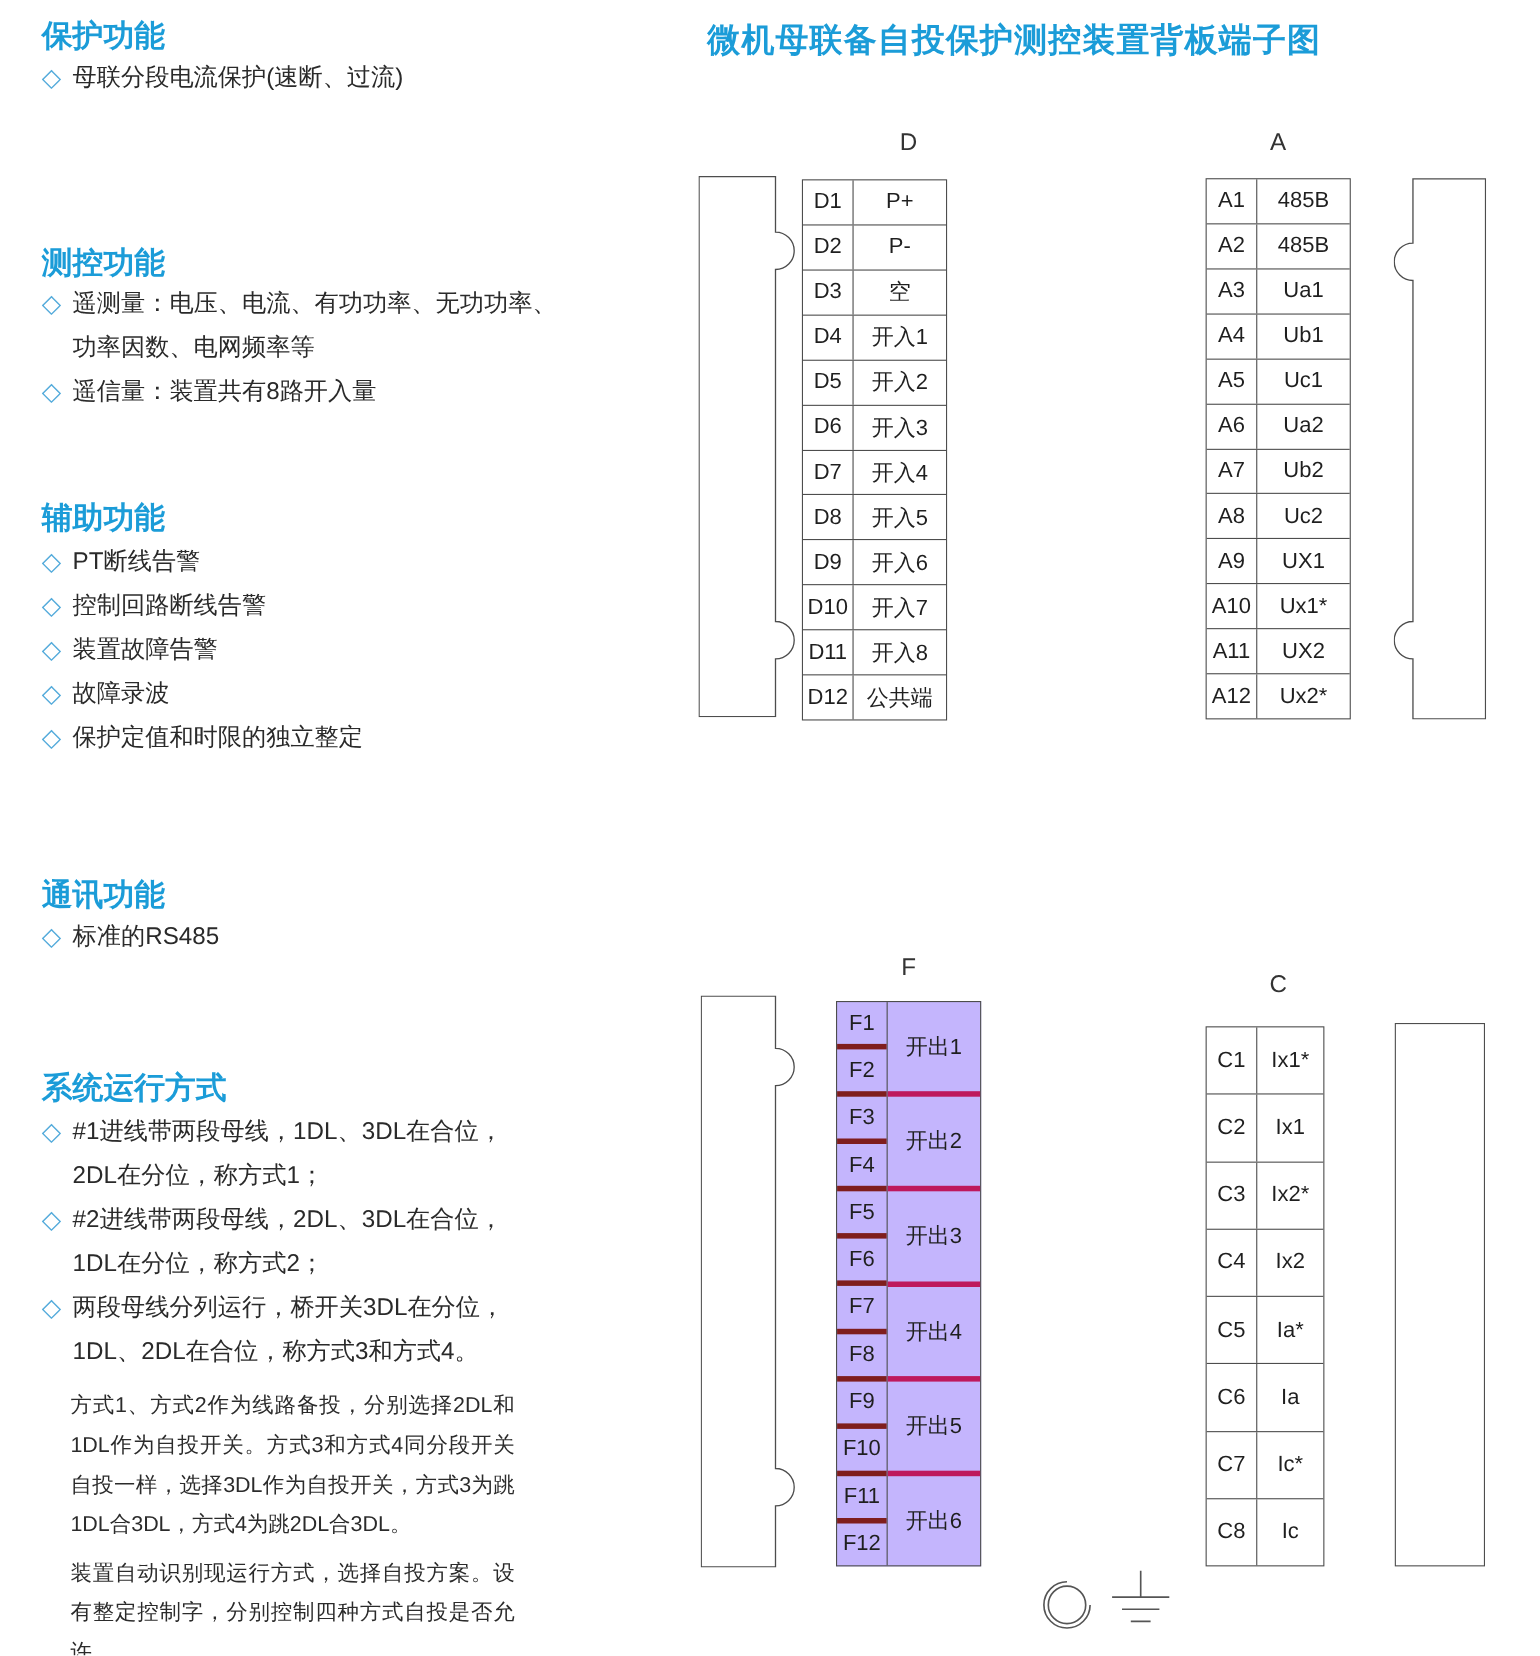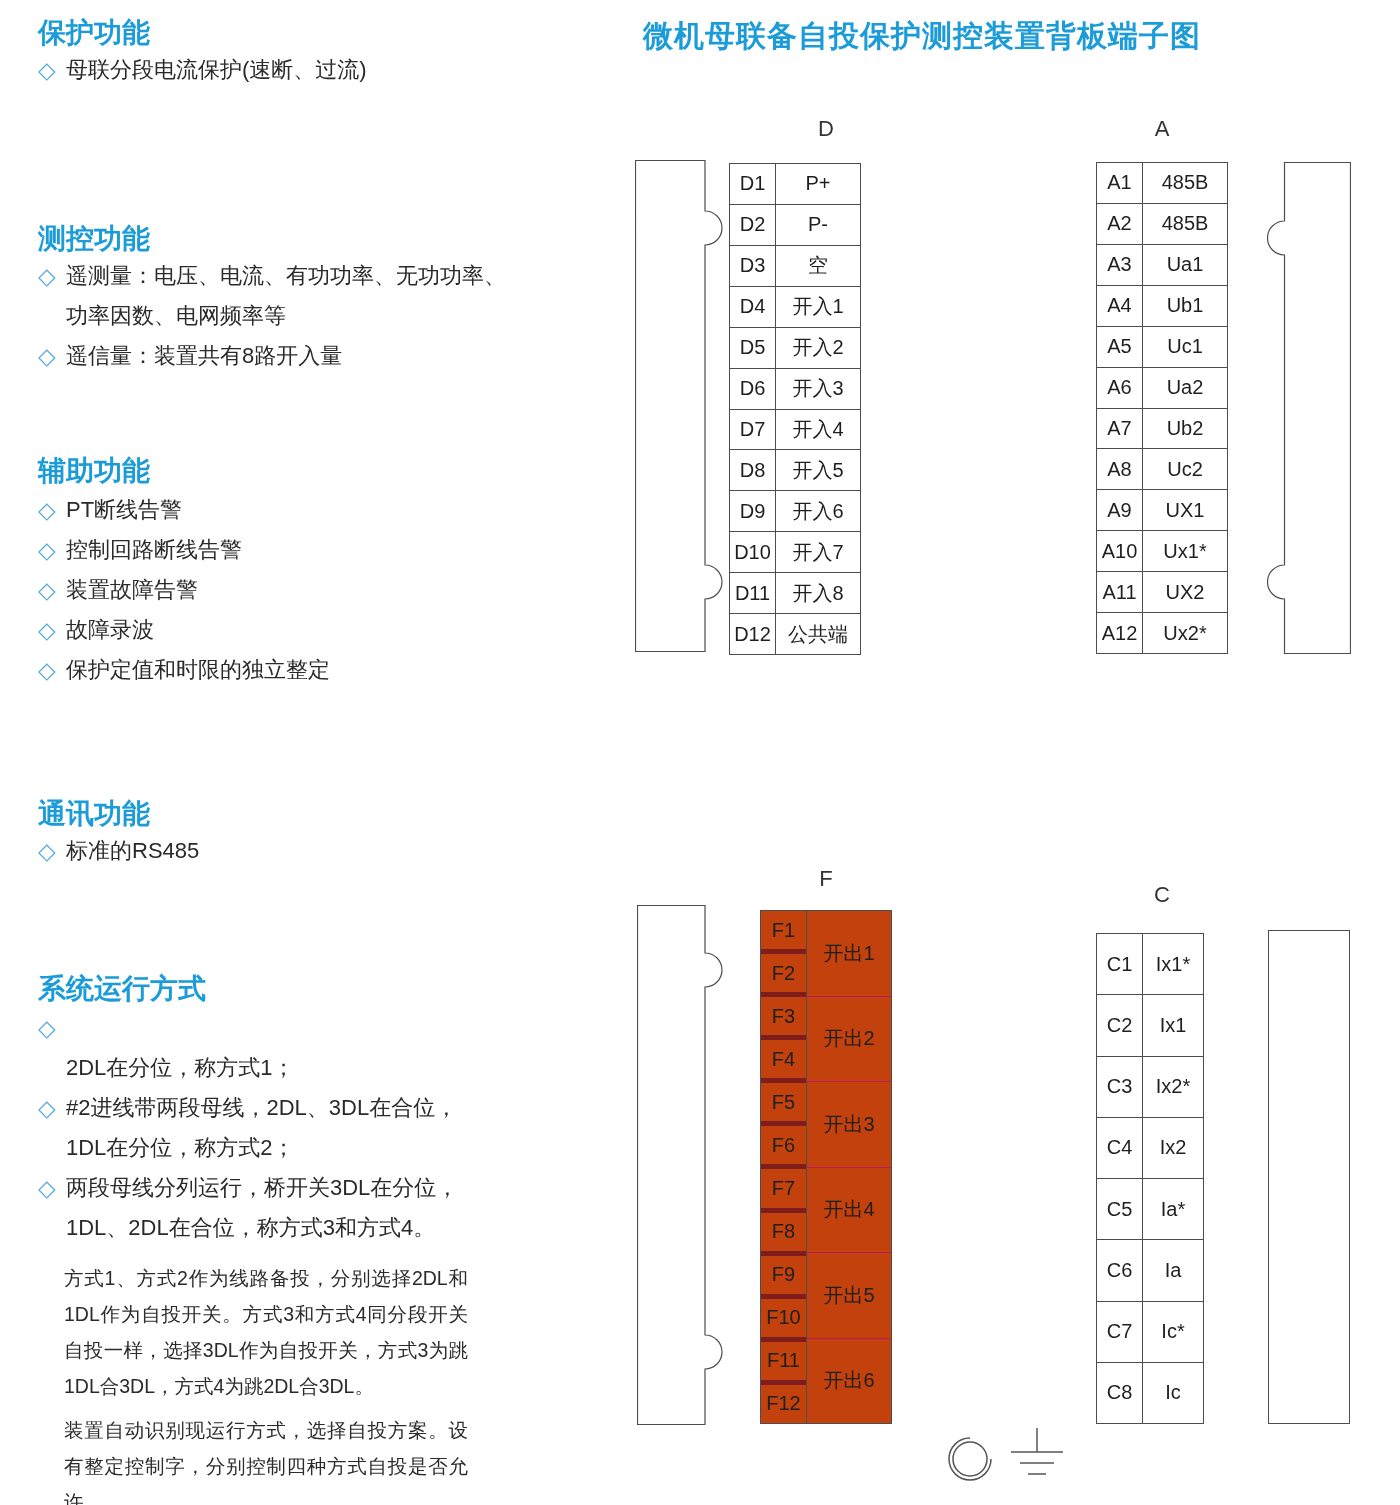--- a/index.html
+++ b/index.html
@@ -21,27 +21,27 @@
 
   
   .blabel{position:absolute;width:132px;text-align:center;font-size:22px;color:#333;}
   .tblock{position:absolute;display:flex;flex-direction:column;border:1px solid #4d4d4d;box-sizing:border-box;background:#fff;}
   .trow{flex:1;display:flex;min-height:0;}
   .trow + .trow{border-top:1px solid #4d4d4d;}
   .cell{display:flex;align-items:center;justify-content:center;font-size:20px;color:#1f1f1f;}
   .pin{width:46px;flex:0 0 46px;border-right:1px solid #4d4d4d;box-sizing:border-box;}
   .sig{flex:1;}
 
-  .ftable{position:absolute;display:flex;border:1px solid #4d4d4d;box-sizing:border-box;background:#c2410c;}
+  .ftable{position:absolute;display:flex;border:1px solid #4d4d4d;box-sizing:border-box;background:#c4b5fd;}
   .fcol-pins{width:46px;flex:0 0 46px;display:flex;flex-direction:column;border-right:1px solid #4d4d4d;box-sizing:border-box;}
   .fcell{flex:1;display:flex;align-items:center;justify-content:center;font-size:20px;color:#1f1f1f;min-height:0;}
   .fcell + .fcell{border-top:5px solid #7f1d1d;}
   .fcol-outs{flex:1;display:flex;flex-direction:column;}
   .ocell{flex:1;display:flex;align-items:center;justify-content:center;font-size:20px;color:#1f1f1f;min-height:0;}
-  .ocell + .ocell{border-top:1px solid #be185d;}
+  .ocell + .ocell{border-top:5px solid #be185d;}
 
   .plate-svg{position:absolute;}
   .plate-rect{position:absolute;border:1px solid #4d4d4d;box-sizing:border-box;background:#fff;}
   .sym{position:absolute;}
 </style>
 </head>
 <body>
 
 <div class="page">
 
@@ -97,20 +97,21 @@
     <div class="fline">
       <span class="dia">◇</span>
       <span>标准的RS485</span>
     </div>
   </div>
 
   <h2 class="heading" style="top:970px;">系统运行方式</h2>
   <div class="flist" style="top:1008px;">
     <div class="fline">
       <span class="dia">◇</span>
+      <span>#1进线带两段母线，1DL、3DL在合位，</span>
     </div>
     <div class="fline cont">
       <span>2DL在分位，称方式1；</span>
     </div>
     <div class="fline">
       <span class="dia">◇</span>
       <span>#2进线带两段母线，2DL、3DL在合位，</span>
     </div>
     <div class="fline cont">
       <span>1DL在分位，称方式2；</span>

